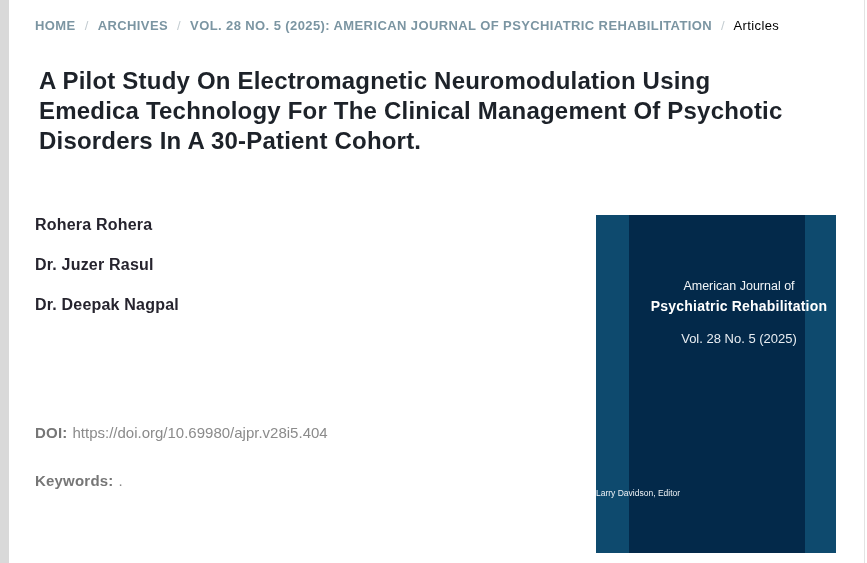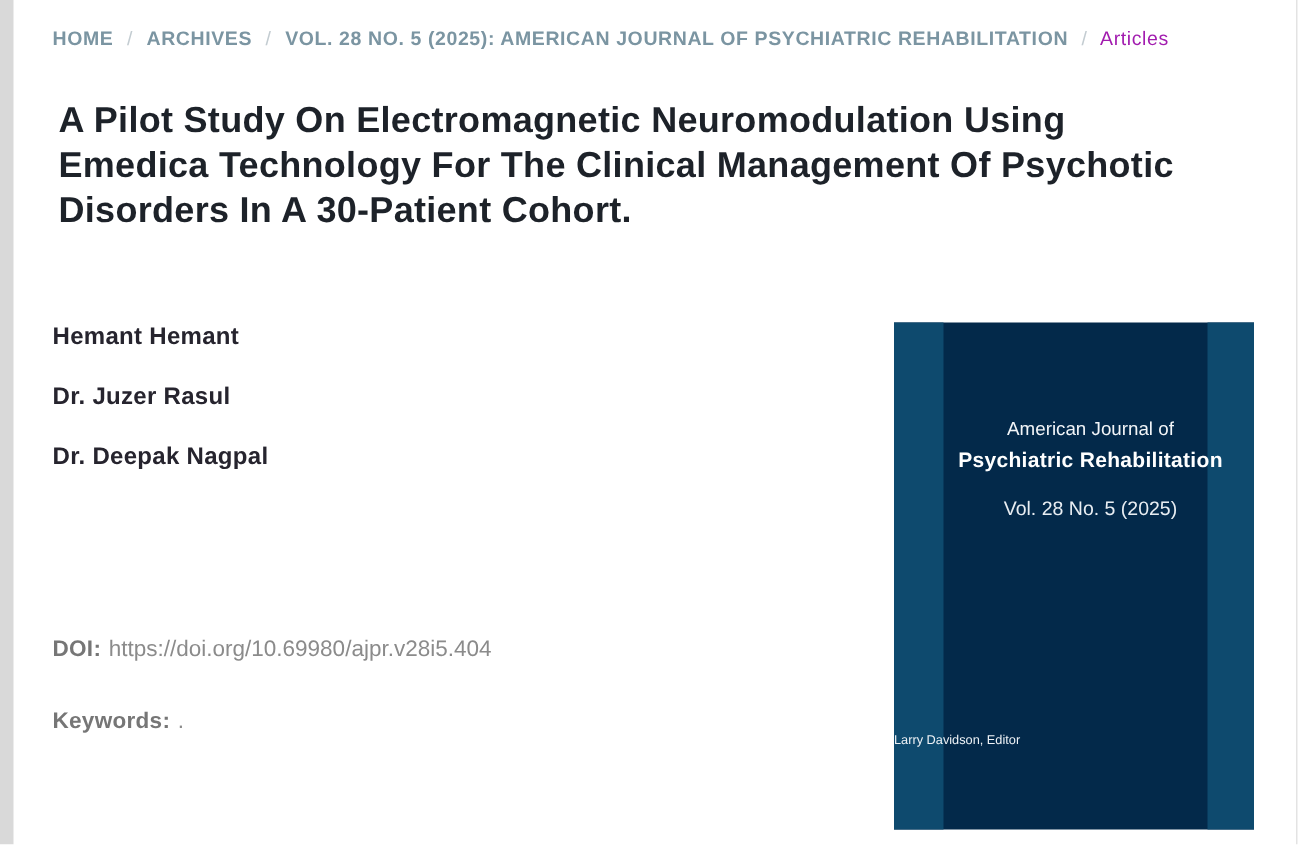--- a/index.html
+++ b/index.html
@@ -35,21 +35,21 @@
     color: #7b95a2;
     text-decoration: none;
     cursor: pointer;
     font-weight: bold;
   }
   .breadcrumb .sep {
     color: #c3ccd1;
     margin: 0 5px;
   }
   .breadcrumb .crumb-current {
-    color: #a21caf;
+    color: #000000;
   }
   .article-title {
     position: absolute;
     left: 35px; top: 62px;
     max-width: 778px;
     margin: 4px;
     font-size: 24px;
     font-weight: bold;
     line-height: 30px;
     color: #1d2229;
@@ -105,21 +105,21 @@
     background: #0e4a6e;
   }
   .cover-band-right {
     position: absolute;
     right: 0; top: 0;
     width: 31px; height: 338px;
     background: #0e4a6e;
   }
   .cover-text {
     position: absolute;
-    left: 0; top: 64px;
+    left: 12px; top: 64px;
     width: 100%;
     text-align: center;
     color: #ffffff;
     padding-left: 11px;
   }
   .cover-journal-1 {
     font-size: 12.5px;
     line-height: 14px;
     margin-bottom: 4px;
     color: #f2f5f8;
@@ -159,21 +159,21 @@
     <a class="crumb-link">ARCHIVES</a>
     <span class="sep">/</span>
     <a class="crumb-link">VOL. 28 NO. 5 (2025): AMERICAN JOURNAL OF PSYCHIATRIC REHABILITATION</a>
     <span class="sep">/</span>
     <span class="crumb-current">Articles</span>
   </nav>
 
   <h1 class="article-title">A Pilot Study On Electromagnetic Neuromodulation Using Emedica Technology For The Clinical Management Of Psychotic Disorders In A 30-Patient Cohort.</h1>
 
   <div class="authors">
-    <div class="author">Hemant Hemant</div>
+    <div class="author">Rohera Rohera</div>
     <div class="author">Dr. Juzer Rasul</div>
     <div class="author">Dr. Deepak Nagpal</div>
   </div>
 
   <div class="doi-row">
     <span class="meta-label">DOI:</span><a class="doi-link">https://doi.org/10.69980/ajpr.v28i5.404</a>
   </div>
 
   <div class="keywords-row">
     <span class="meta-label">Keywords:</span><span class="meta-value">.</span>

